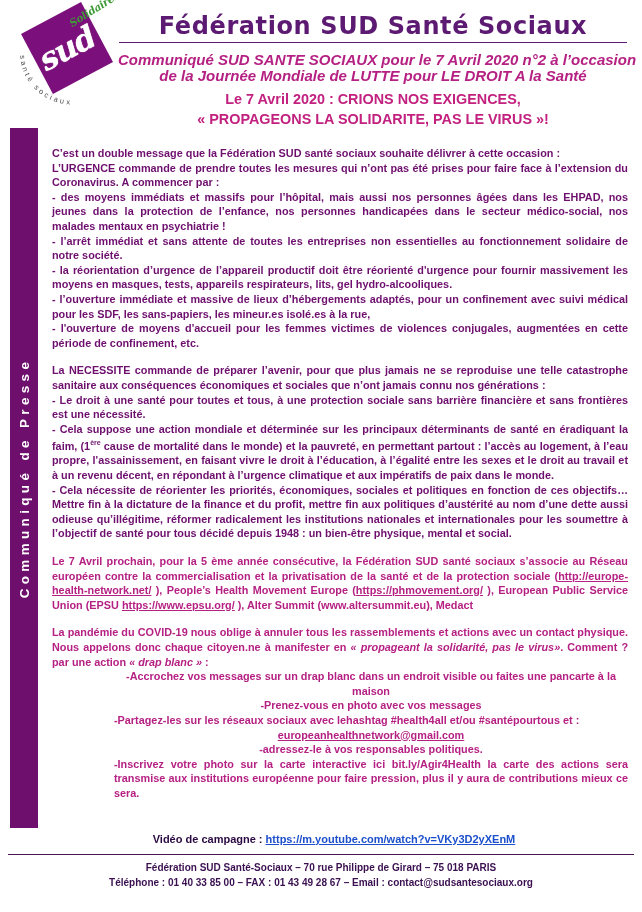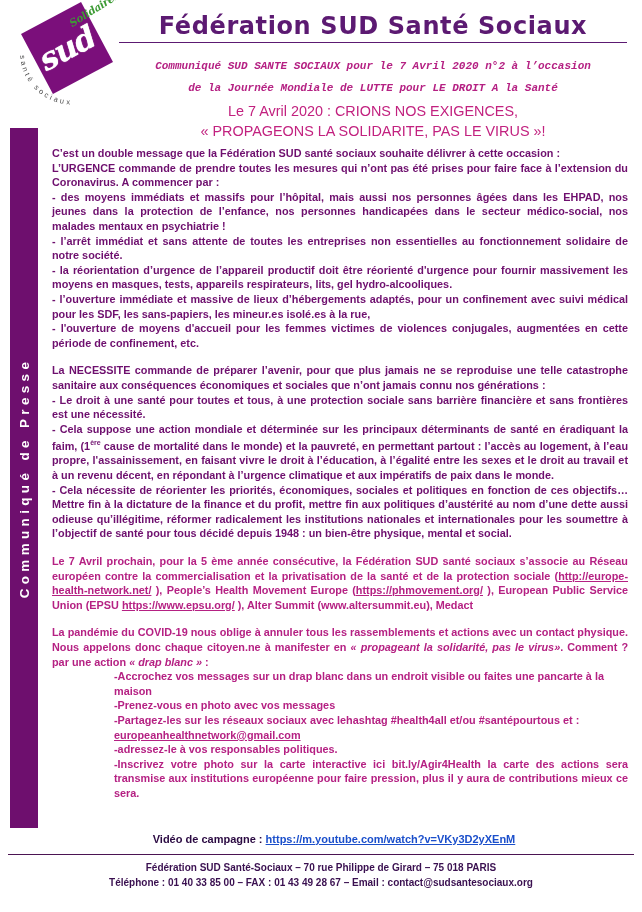--- a/index.html
+++ b/index.html
@@ -99,32 +99,31 @@
 
   
   #subtitle-block {
     position: absolute;
     left: 118px; top: 52px;
     width: 510px;
     text-align: center;
   }
   .subtitle-line {
     color: #B52183;
-    font-family: Liberation Mono, monospace;
+    font-family: Liberation Sans, sans-serif;
     font-style: italic;
     font-weight: bold;
-    font-size: 11px;
+    font-size: 15px;
     line-height: 16px;
     white-space: nowrap;
-    margin-top: 6px;
   }
   .headline-line {
     color: #C2217F;
     font-family: "Liberation Sans", sans-serif;
-    font-weight: normal;
+    font-weight: bold;
     font-size: 14.4px;
     line-height: 20px;
     white-space: nowrap;
   }
   #headline-block {
     margin-top: 5px;
   }
 
   
   #sidebar {
@@ -169,21 +168,21 @@
   .para.gap-before { margin-top: 13px; }
   .para.pink {
     color: #B52183;
   }
   .indent {
     margin-left: 62px;
     text-align: justify;
   }
   .indent-nojust {
     margin-left: 62px;
-    text-align: left;
+    text-align: center;
   }
   .lnk-pink {
     color: #B52183;
     text-decoration: underline;
   }
   .ital { font-style: italic; }
   sup { font-size: 7px; vertical-align: super; }
 
   
   #video-line {

